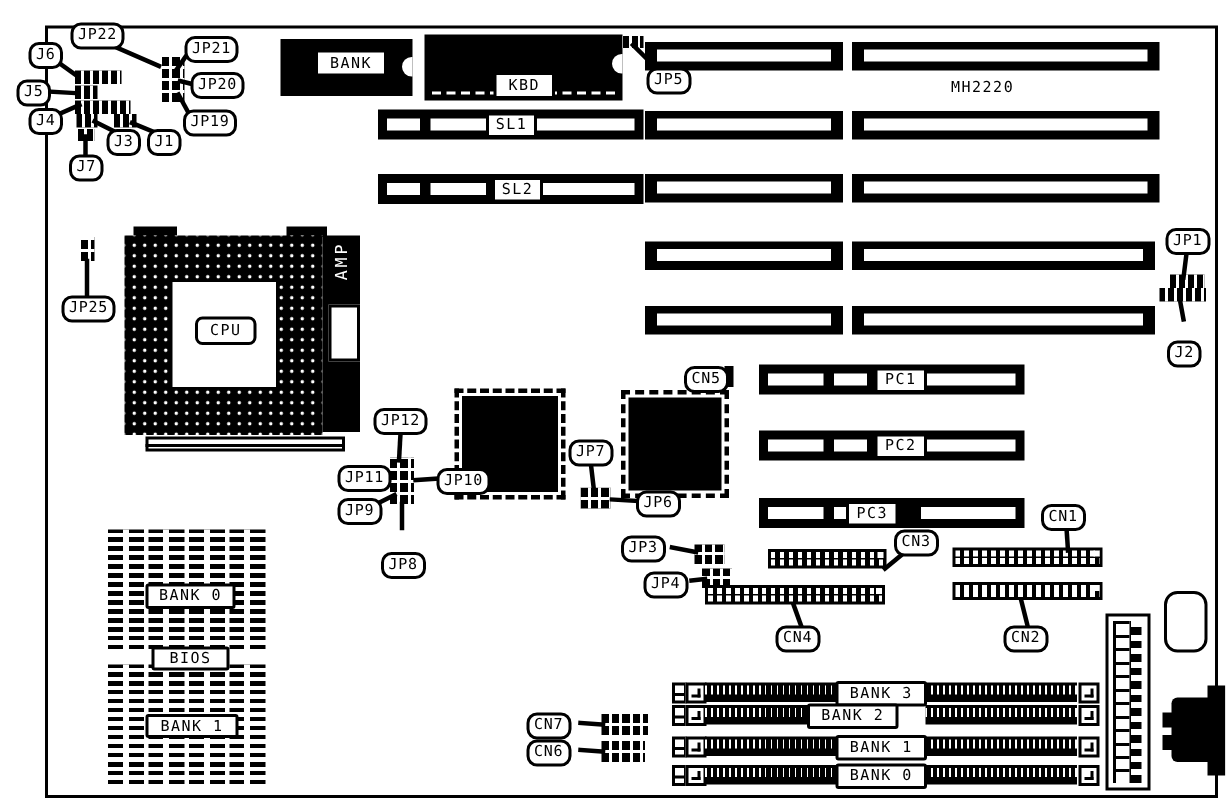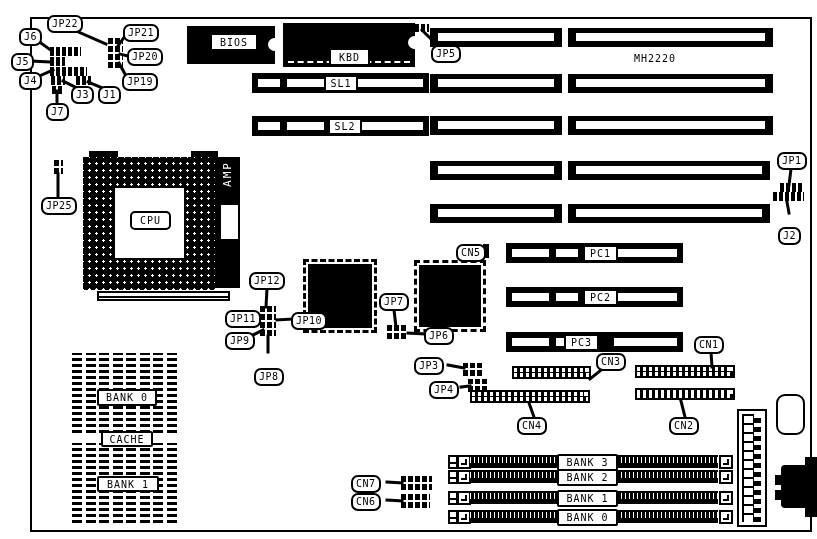--- a/index.html
+++ b/index.html
@@ -66,21 +66,21 @@
 </head>
 <body>
 
 <div class="stage">
 
   <div class="board"></div>
 
   <div class="blk" style="left:187px;top:26px;width:88px;height:38px">
     <div class="notch" style="right:0;top:12px"></div>
   </div>
-  <div class="slbl" style="left:210px;top:33px;width:44px;height:14px">BIOS</div>
+  <div class="slbl" style="left:210px;top:33px;width:44px;height:14px">BANK</div>
 
   <div class="blk" style="left:283px;top:23px;width:132px;height:44px">
     <div class="kdash"></div>
     <div class="notch" style="right:0;top:13px"></div>
   </div>
   <div class="slbl" style="left:329px;top:48px;width:37px;height:14px">KBD</div>
 
   <div class="ptext" style="left:634px;top:53px">MH2220</div>
 
   <div class="isa" style="left:430px;top:28px;width:132px;height:19px"></div>
@@ -177,36 +177,36 @@
 
   <div class="ccol" style="left:72px;top:353px;height:80px"></div>
   <div class="ccol" style="left:99px;top:353px;height:80px"></div>
   <div class="ccol" style="left:126px;top:353px;height:80px"></div>
   <div class="ccol" style="left:153px;top:353px;height:80px"></div>
   <div class="ccol" style="left:72px;top:443px;height:80px"></div>
   <div class="ccol" style="left:99px;top:443px;height:80px"></div>
   <div class="ccol" style="left:126px;top:443px;height:80px"></div>
   <div class="ccol" style="left:153px;top:443px;height:80px"></div>
   <div class="slbl" style="left:97px;top:389px;width:56px;height:13px">BANK 0</div>
-  <div class="slbl" style="left:101px;top:431px;width:48px;height:12px">CACHE</div>
+  <div class="slbl" style="left:101px;top:431px;width:48px;height:12px">BIOS</div>
   <div class="slbl" style="left:97px;top:476px;width:58px;height:12px">BANK 1</div>
 
   <div class="sq2" style="left:448px;top:455px;width:6px;height:10px"></div>
   <div class="clip" style="left:457px;top:455px;width:10px;height:10px"></div>
   <div class="simm-bar" style="left:470px;top:455px;width:88px;height:13px"></div>
   <div class="simm-bar" style="left:617px;top:455px;width:101px;height:13px"></div>
   <div class="clip" style="left:719px;top:455px;width:10px;height:10px"></div>
   <div class="slbl" style="left:557px;top:454px;width:57px;height:13px">BANK 3</div>
 
   <div class="sq2" style="left:448px;top:470px;width:6px;height:10px"></div>
   <div class="clip" style="left:457px;top:470px;width:10px;height:10px"></div>
   <div class="simm-bar" style="left:470px;top:470px;width:88px;height:13px"></div>
   <div class="simm-bar" style="left:617px;top:470px;width:101px;height:13px"></div>
   <div class="clip" style="left:719px;top:470px;width:10px;height:10px"></div>
-  <div class="slbl" style="left:557px;top:469px;width:57px;height:13px">BANK 2</div>
+  <div class="slbl" style="left:538px;top:469px;width:57px;height:13px">BANK 2</div>
 
   <div class="sq2" style="left:448px;top:491px;width:6px;height:10px"></div>
   <div class="clip" style="left:457px;top:491px;width:10px;height:10px"></div>
   <div class="simm-bar" style="left:470px;top:491px;width:88px;height:13px"></div>
   <div class="simm-bar" style="left:617px;top:491px;width:101px;height:13px"></div>
   <div class="clip" style="left:719px;top:491px;width:10px;height:10px"></div>
   <div class="slbl" style="left:557px;top:490px;width:57px;height:13px">BANK 1</div>
 
   <div class="sq2" style="left:448px;top:510px;width:6px;height:10px"></div>
   <div class="clip" style="left:457px;top:510px;width:10px;height:10px"></div>

